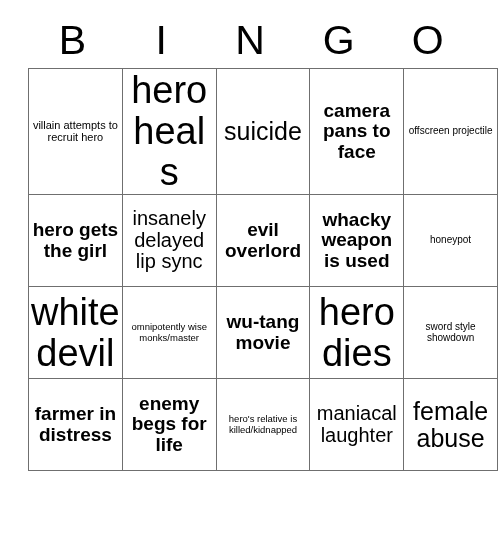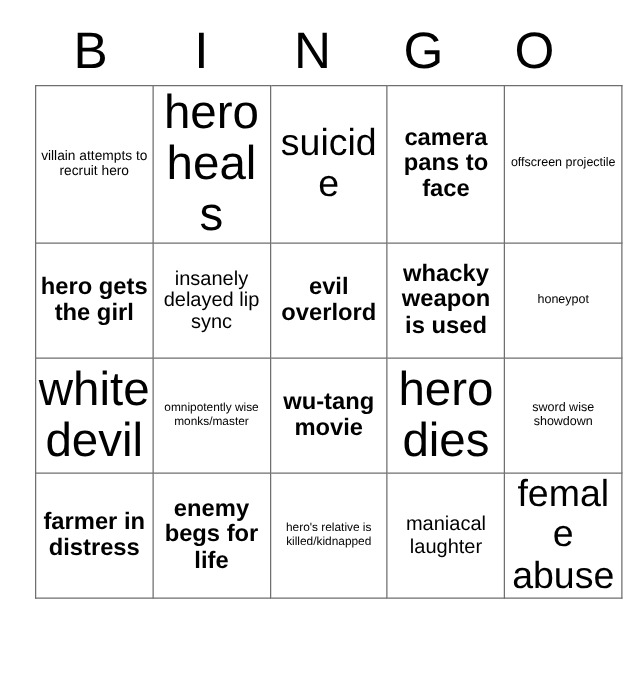--- a/index.html
+++ b/index.html
@@ -53,23 +53,23 @@
     color: #000;
     font-family: "Liberation Sans", sans-serif;
     line-height: 1.08;
     word-wrap: break-word;
     overflow-wrap: break-word;
   }
   
   .fs-xs   { font-size: 9.5px;  line-height: 1.22; }
   .fs-s    { font-size: 11px;   line-height: 1.2;  }
   .fs-m    { font-size: 10px; line-height: 1.18; }
-  .fs-l    { font-size: 16px;   line-height: 1.16; }
+  .fs-l    { font-size: 20px;   line-height: 1.16; }
   .fs-xl   { font-size: 19px;   line-height: 1.14; font-weight: bold; }
-  .fs-xxl  { font-size: 30px;   line-height: 1.1;  }
+  .fs-xxl  { font-size: 25px;   line-height: 1.1;  }
   .fs-huge { font-size: 38px;   line-height: 1.06; }
 </style>
 </head>
 <body>
 
 <div class="card">
 
   <div class="header-row">
     <div class="header-cell">B</div>
     <div class="header-cell">I</div>
@@ -92,21 +92,21 @@
         <td class="fs-l">insanely delayed lip sync</td>
         <td class="fs-xl">evil overlord</td>
         <td class="fs-xl">whacky weapon is used</td>
         <td class="fs-m">honeypot</td>
       </tr>
       <tr>
         <td class="fs-huge">white devil</td>
         <td class="fs-xs">omnipotently wise monks/master</td>
         <td class="fs-xl">wu-tang movie</td>
         <td class="fs-huge">hero dies</td>
-        <td class="fs-m">sword wise showdown</td>
+        <td class="fs-m">sword style showdown</td>
       </tr>
       <tr>
         <td class="fs-xl">farmer in distress</td>
         <td class="fs-xl">enemy begs for life</td>
         <td class="fs-xs">hero's relative is killed/kidnapped</td>
         <td class="fs-l">maniacal laughter</td>
         <td class="fs-xxl">female abuse</td>
       </tr>
     </tbody>
   </table>

